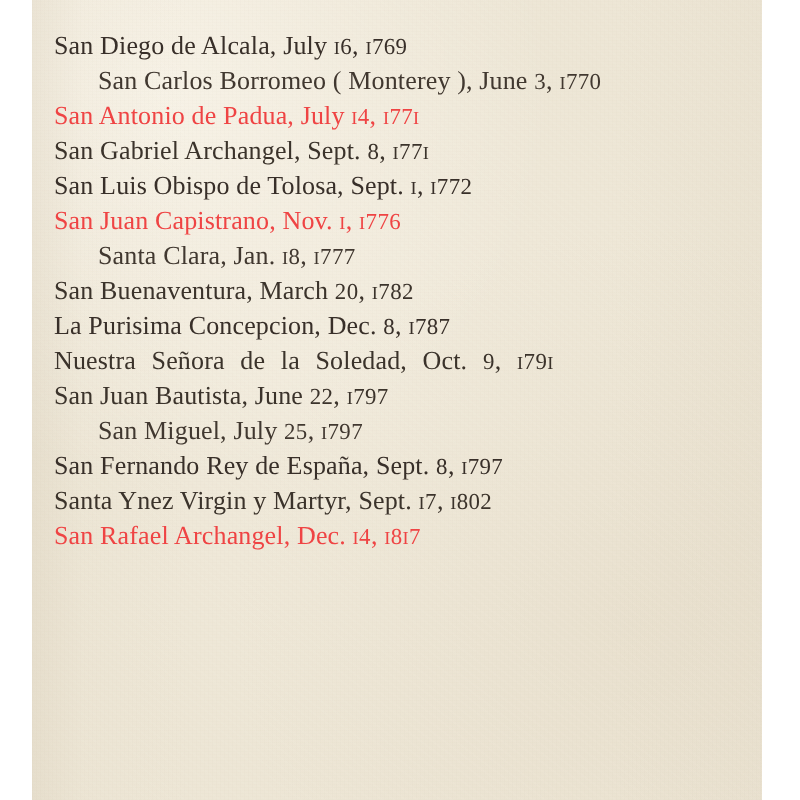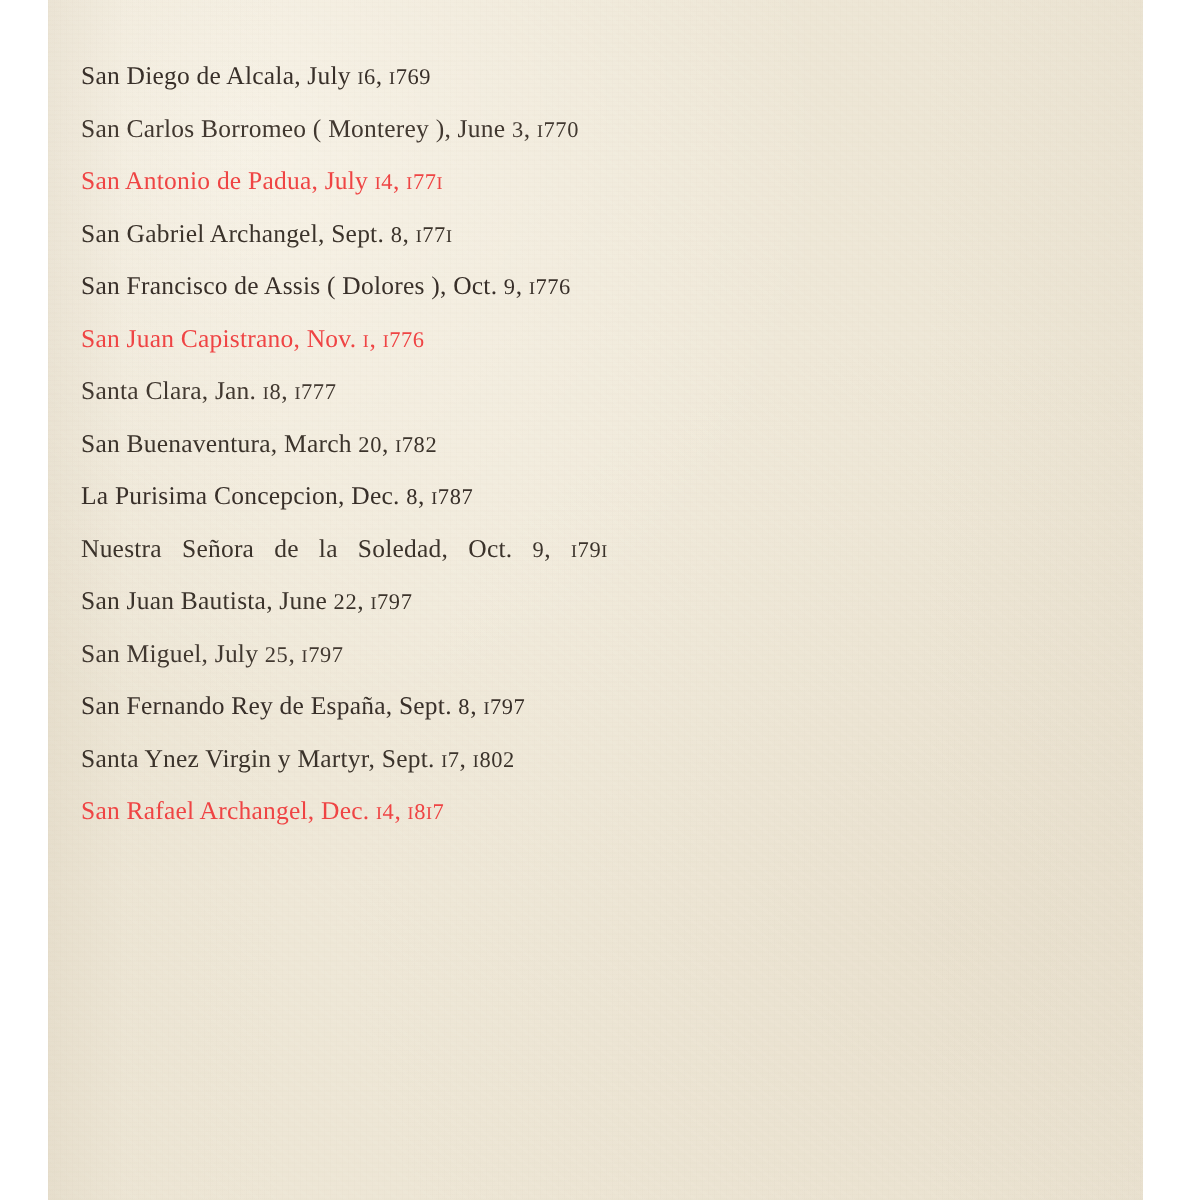--- a/index.html
+++ b/index.html
@@ -60,22 +60,22 @@
   #text-block {
     position: absolute;
     left: 54px;       
     top: 28px;
     width: 660px;
   }
 
   .mission-line {
     position: relative;
     height: 35px;
-    line-height: 46px;
-    font-size: 17px;
+    line-height: 35px;
+    font-size: 26px;
     color: #3b332b;
     white-space: nowrap;
     letter-spacing: 0.15px;
     text-rendering: geometricPrecision;
     -webkit-font-smoothing: antialiased;
   }
 
   
   .mission-line.justified {
     word-spacing: 9px;
@@ -90,38 +90,38 @@
   .osf-one {
     font-family: "Liberation Serif", "DejaVu Serif", serif;
     font-size: 0.80em;
     font-variant: small-caps;
     letter-spacing: 0.4px;
   }
 
   
   .mission-line:nth-child(3n)   { color: #ef4444; }
   .mission-line:nth-child(4n+1) { color: #382f29; }
-  .mission-line:nth-child(5n+2) { color: #413830; }
+  .mission-line:nth-child(5n+2) { color: #413830; margin-left: 44px; }
 </style>
 </head>
 <body>
 
 <div id="page">
 
   <div id="paper">
     <div id="grain"></div>
     <div id="vignette"></div>
   </div>
 
   <div id="text-block">
       <div class="mission-line">San Diego de Alcala, July <span class="osf"><span class="osf-one">I</span>6</span>, <span class="osf"><span class="osf-one">I</span>769</span></div>
       <div class="mission-line">San Carlos Borromeo ( Monterey ), June <span class="osf">3</span>, <span class="osf"><span class="osf-one">I</span>770</span></div>
       <div class="mission-line">San Antonio de Padua, July <span class="osf"><span class="osf-one">I</span>4</span>, <span class="osf"><span class="osf-one">I</span>77<span class="osf-one">I</span></span></div>
       <div class="mission-line">San Gabriel Archangel, Sept. <span class="osf">8</span>, <span class="osf"><span class="osf-one">I</span>77<span class="osf-one">I</span></span></div>
-      <div class="mission-line">San Francisco de Assis ( Dolores ), Oct. <span class="osf">9</span>, <span class="osf"><span class="osf-one">I</span>776</span></div>
+      <div class="mission-line">San Luis Obispo de Tolosa, Sept. <span class="osf"><span class="osf-one">I</span></span>, <span class="osf"><span class="osf-one">I</span>772</span></div>
       <div class="mission-line">San Juan Capistrano, Nov. <span class="osf"><span class="osf-one">I</span></span>, <span class="osf"><span class="osf-one">I</span>776</span></div>
       <div class="mission-line">Santa Clara, Jan. <span class="osf"><span class="osf-one">I</span>8</span>, <span class="osf"><span class="osf-one">I</span>777</span></div>
       <div class="mission-line">San Buenaventura, March <span class="osf">20</span>, <span class="osf"><span class="osf-one">I</span>782</span></div>
       <div class="mission-line">La Purisima Concepcion, Dec. <span class="osf">8</span>, <span class="osf"><span class="osf-one">I</span>787</span></div>
       <div class="mission-line justified">Nuestra Señora de la Soledad, Oct. <span class="osf">9</span>, <span class="osf"><span class="osf-one">I</span>79<span class="osf-one">I</span></span></div>
       <div class="mission-line">San Juan Bautista, June <span class="osf">22</span>, <span class="osf"><span class="osf-one">I</span>797</span></div>
       <div class="mission-line">San Miguel, July <span class="osf">25</span>, <span class="osf"><span class="osf-one">I</span>797</span></div>
       <div class="mission-line">San Fernando Rey de España, Sept. <span class="osf">8</span>, <span class="osf"><span class="osf-one">I</span>797</span></div>
       <div class="mission-line">Santa Ynez Virgin y Martyr, Sept. <span class="osf"><span class="osf-one">I</span>7</span>, <span class="osf"><span class="osf-one">I</span>802</span></div>
       <div class="mission-line">San Rafael Archangel, Dec. <span class="osf"><span class="osf-one">I</span>4</span>, <span class="osf"><span class="osf-one">I</span>8<span class="osf-one">I</span>7</span></div>

